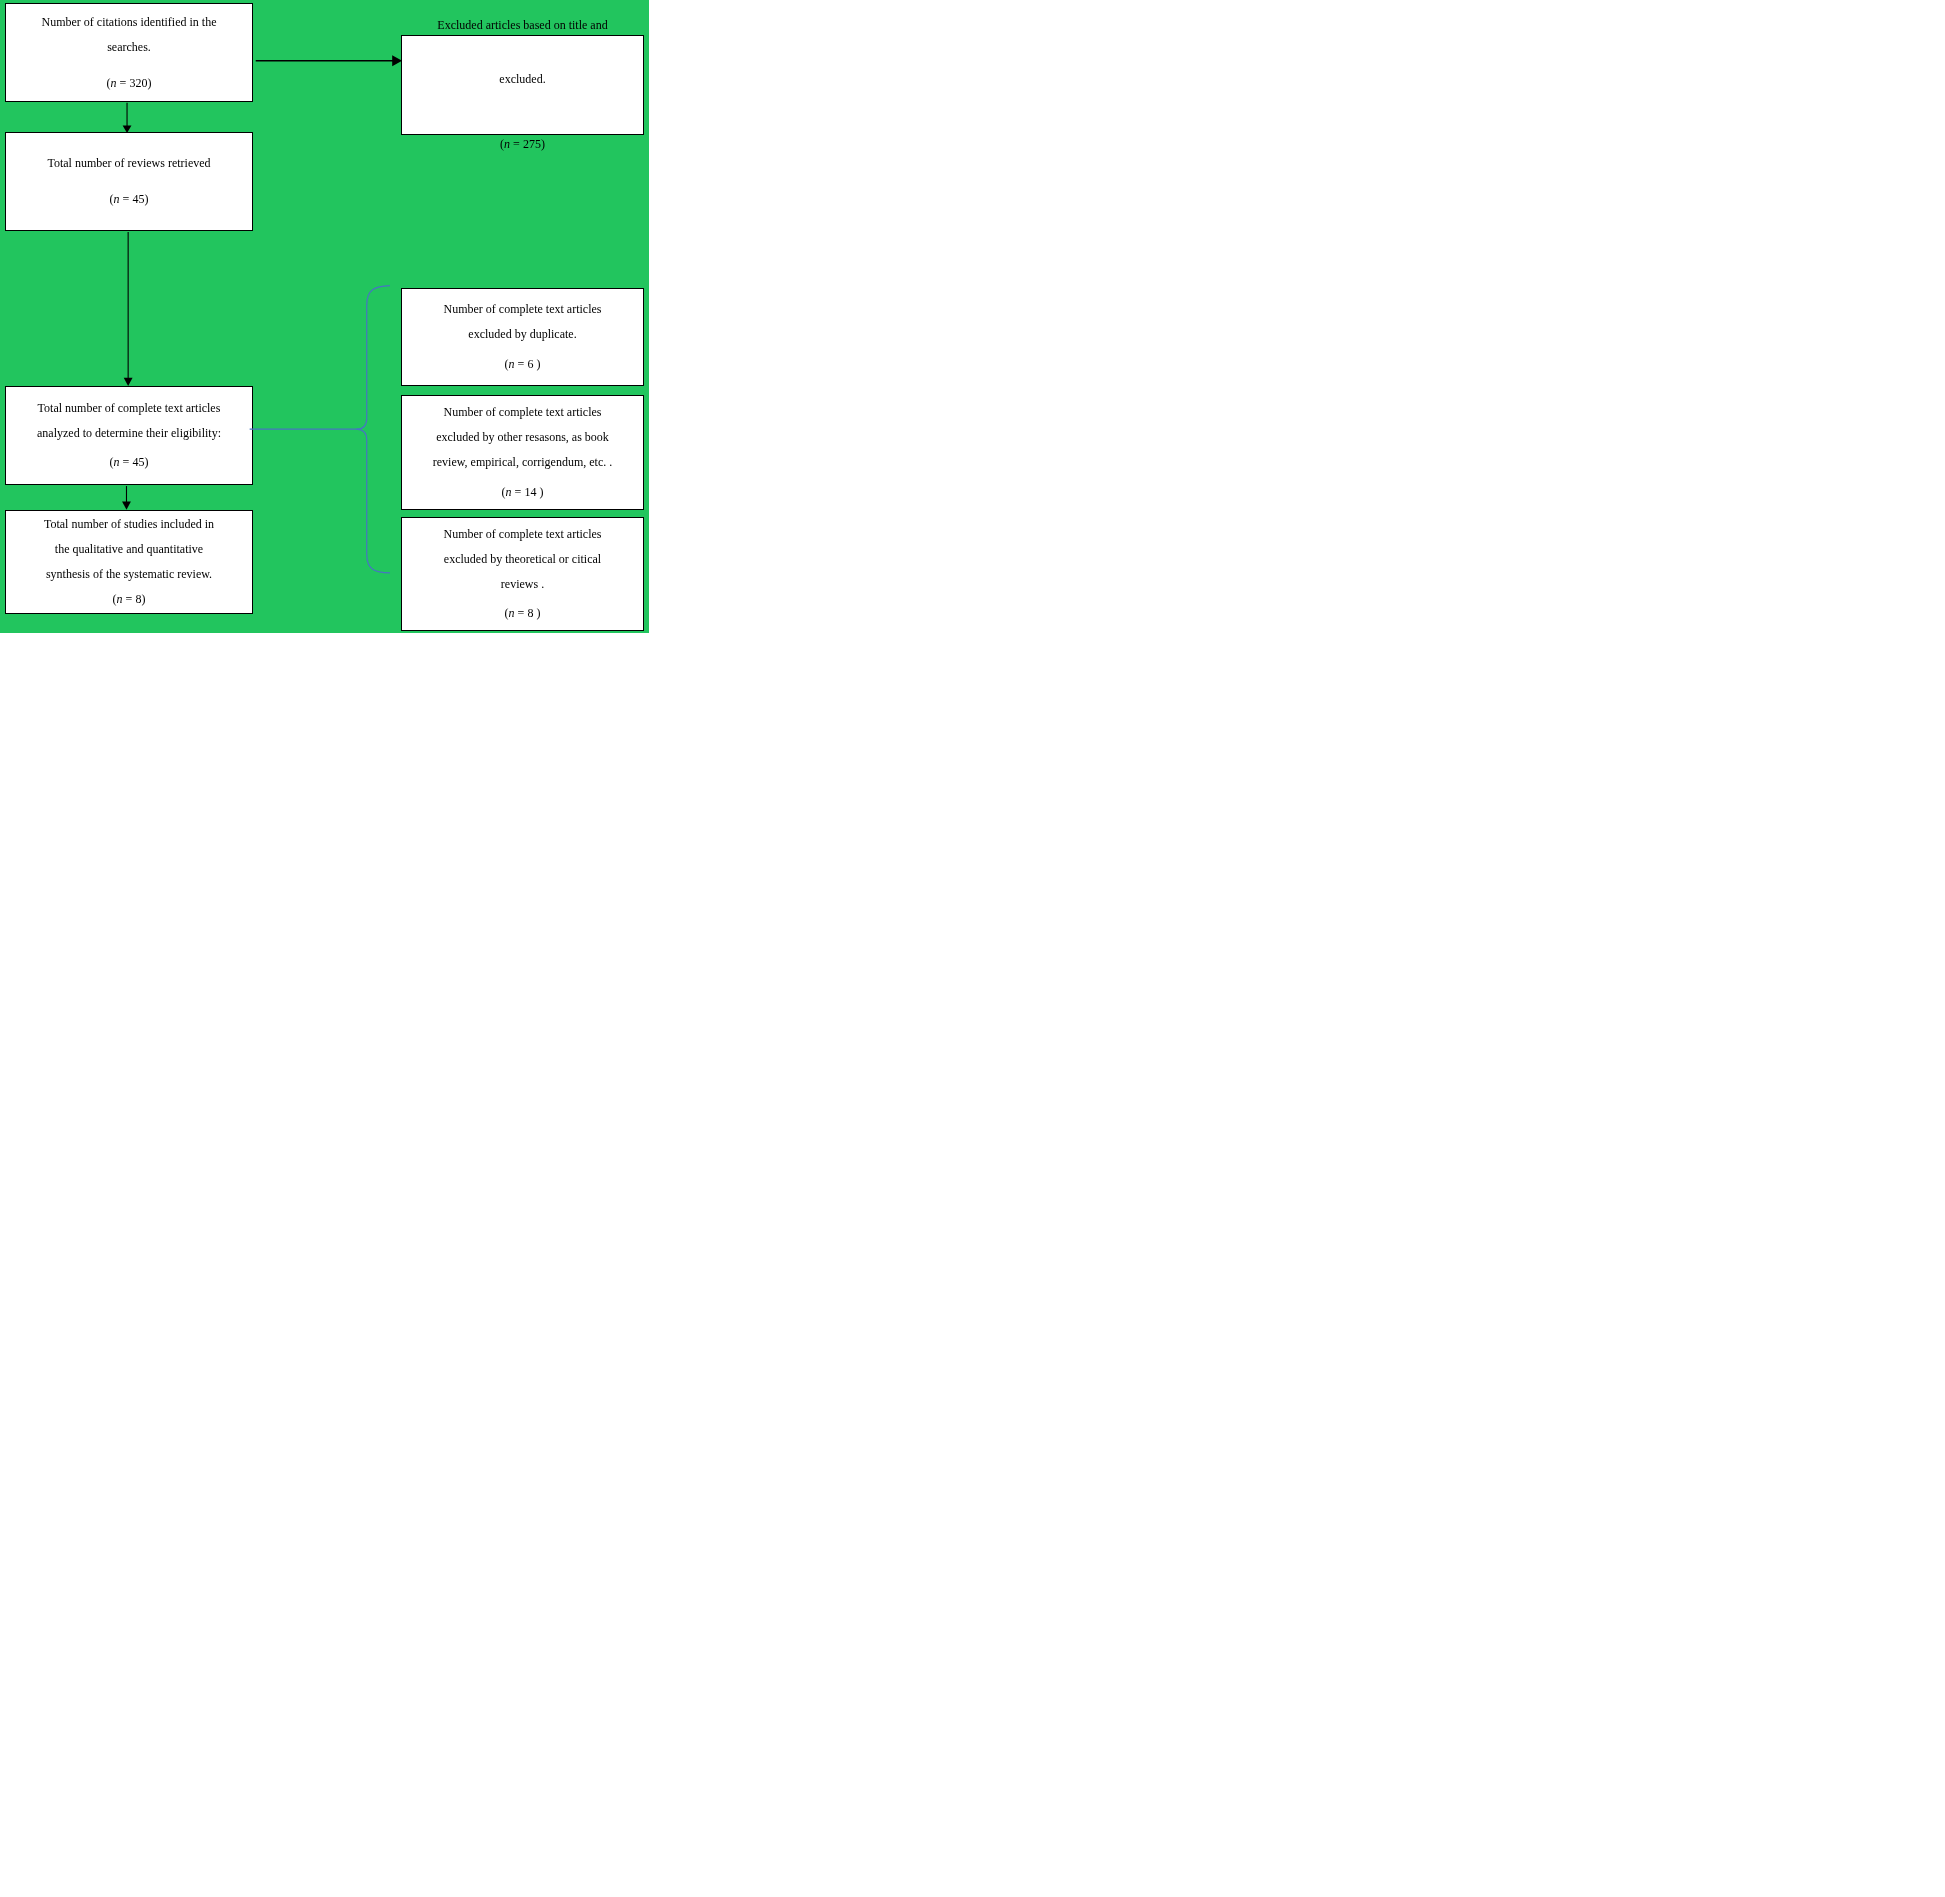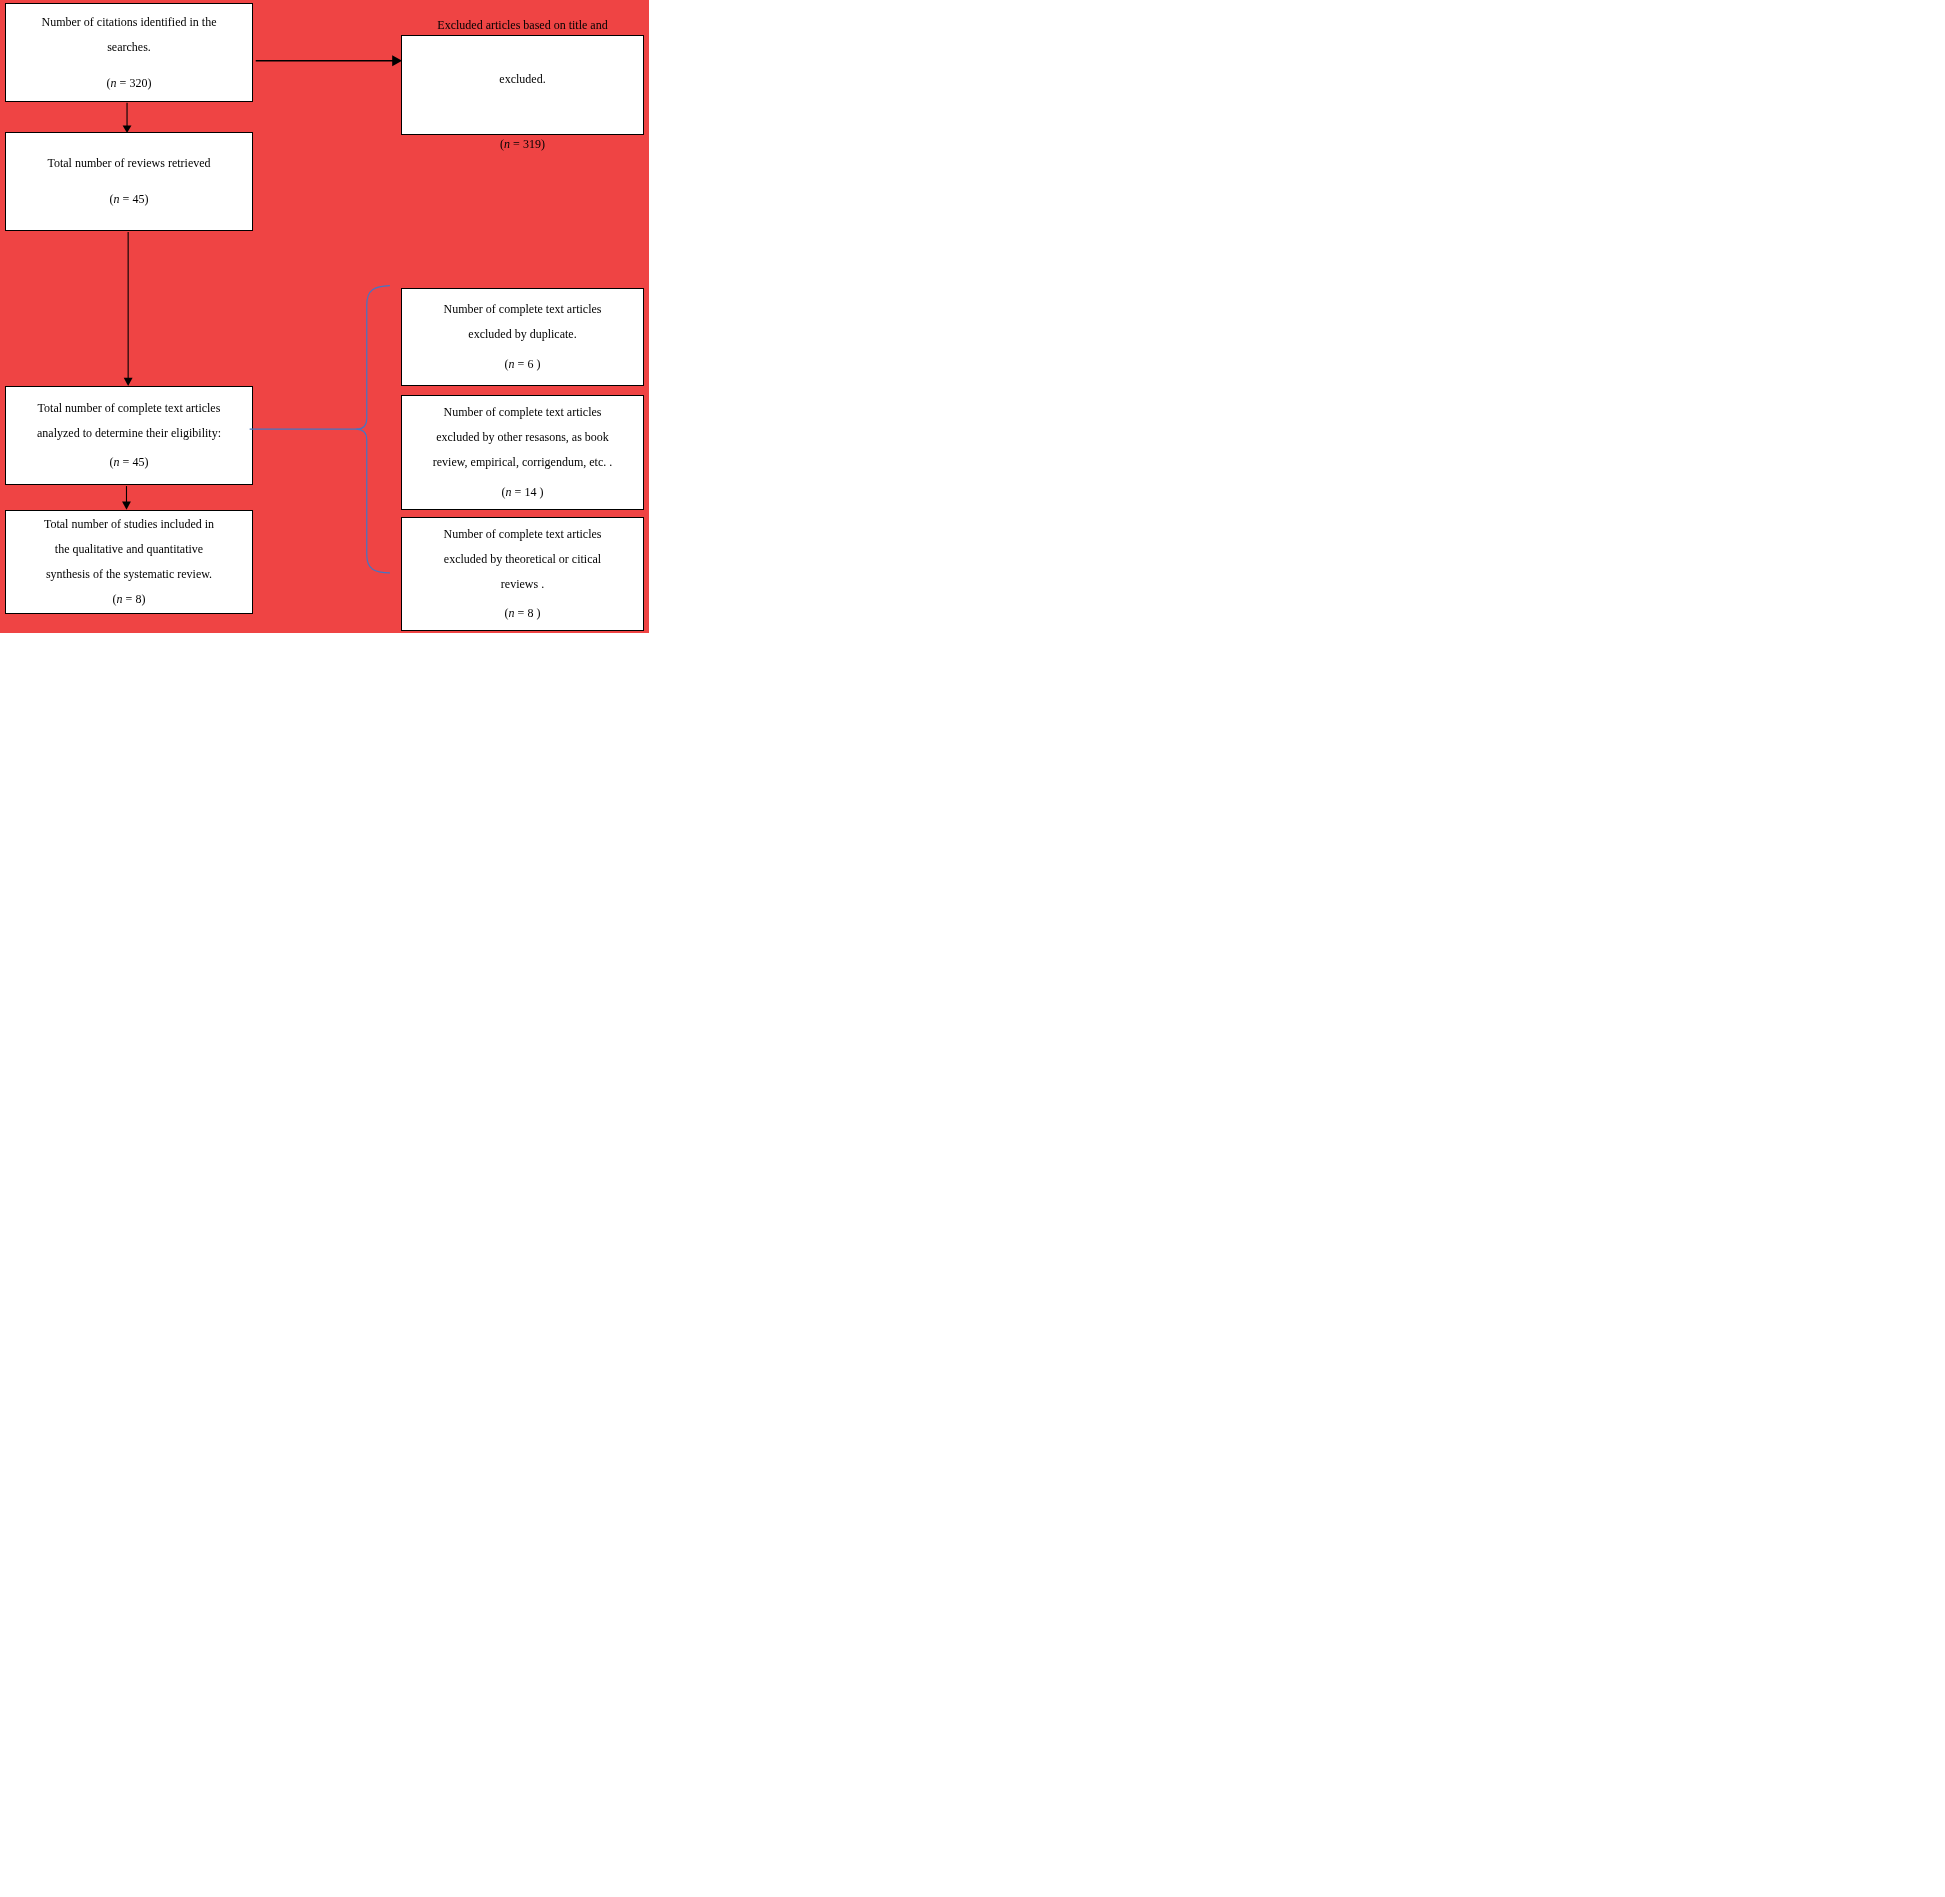--- a/index.html
+++ b/index.html
@@ -10,21 +10,21 @@
   }
   html, body {
     margin: 0;
     padding: 0;
     background: #ffffff;
   }
   .canvas {
     position: relative;
     width: 649px;
     height: 633px;
-    background: #ef4444;
+    background: #22c55e;
     font-family: "Liberation Serif", "DejaVu Serif", serif;
     color: var(--text);
     overflow: hidden;
   }
   .box {
     position: absolute;
     box-sizing: border-box;
     border: 1.1px solid var(--box-border);
     background: #ffffff;
     display: flex;
@@ -80,21 +80,21 @@
   <div class="box tight" style="left:5px; top:510px; width:248px; height:104px;">
     <p>Total number of studies included in</p>
     <p>the qualitative and quantitative</p>
     <p>synthesis of the systematic review.</p>
     <p class="count"><span>(</span><span class="nvar">n</span><span> = 8)</span></p>
   </div>
 
   <div class="box wide-gap" style="left:401px; top:35px; width:243px; height:100px;gap:29px;">
     <p>Excluded articles based on title and</p>
     <p>excluded.</p>
-    <p class="count"><span>(</span><span class="nvar">n</span><span> = 319)</span></p>
+    <p class="count"><span>(</span><span class="nvar">n</span><span> = 275)</span></p>
   </div>
 
   <div class="box" style="left:401px; top:288px; width:243px; height:98px;">
     <p>Number of complete text articles</p>
     <p>excluded by duplicate.</p>
     <p class="count"><span>(</span><span class="nvar">n</span><span> = 6 )</span></p>
   </div>
 
   <div class="box" style="left:401px; top:395px; width:243px; height:115px;">
     <p>Number of complete text articles</p>

